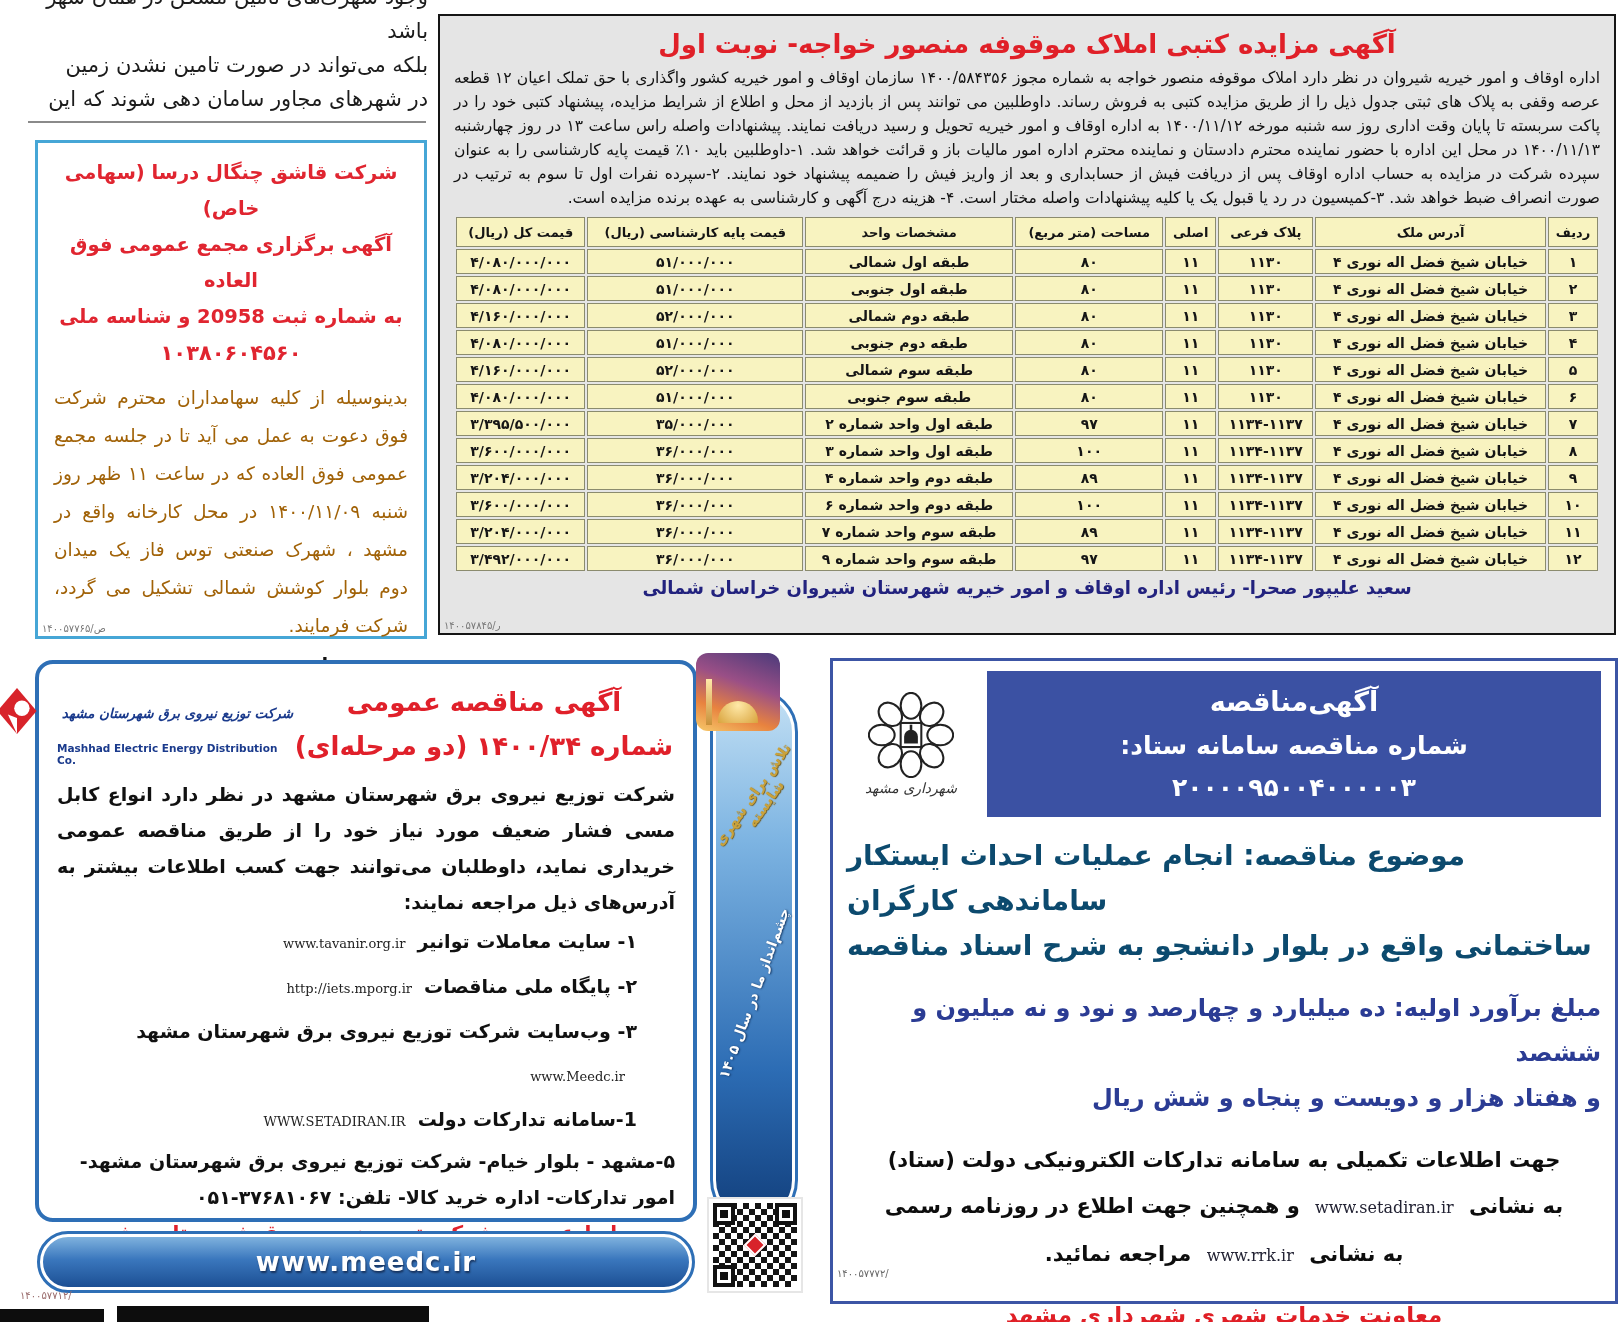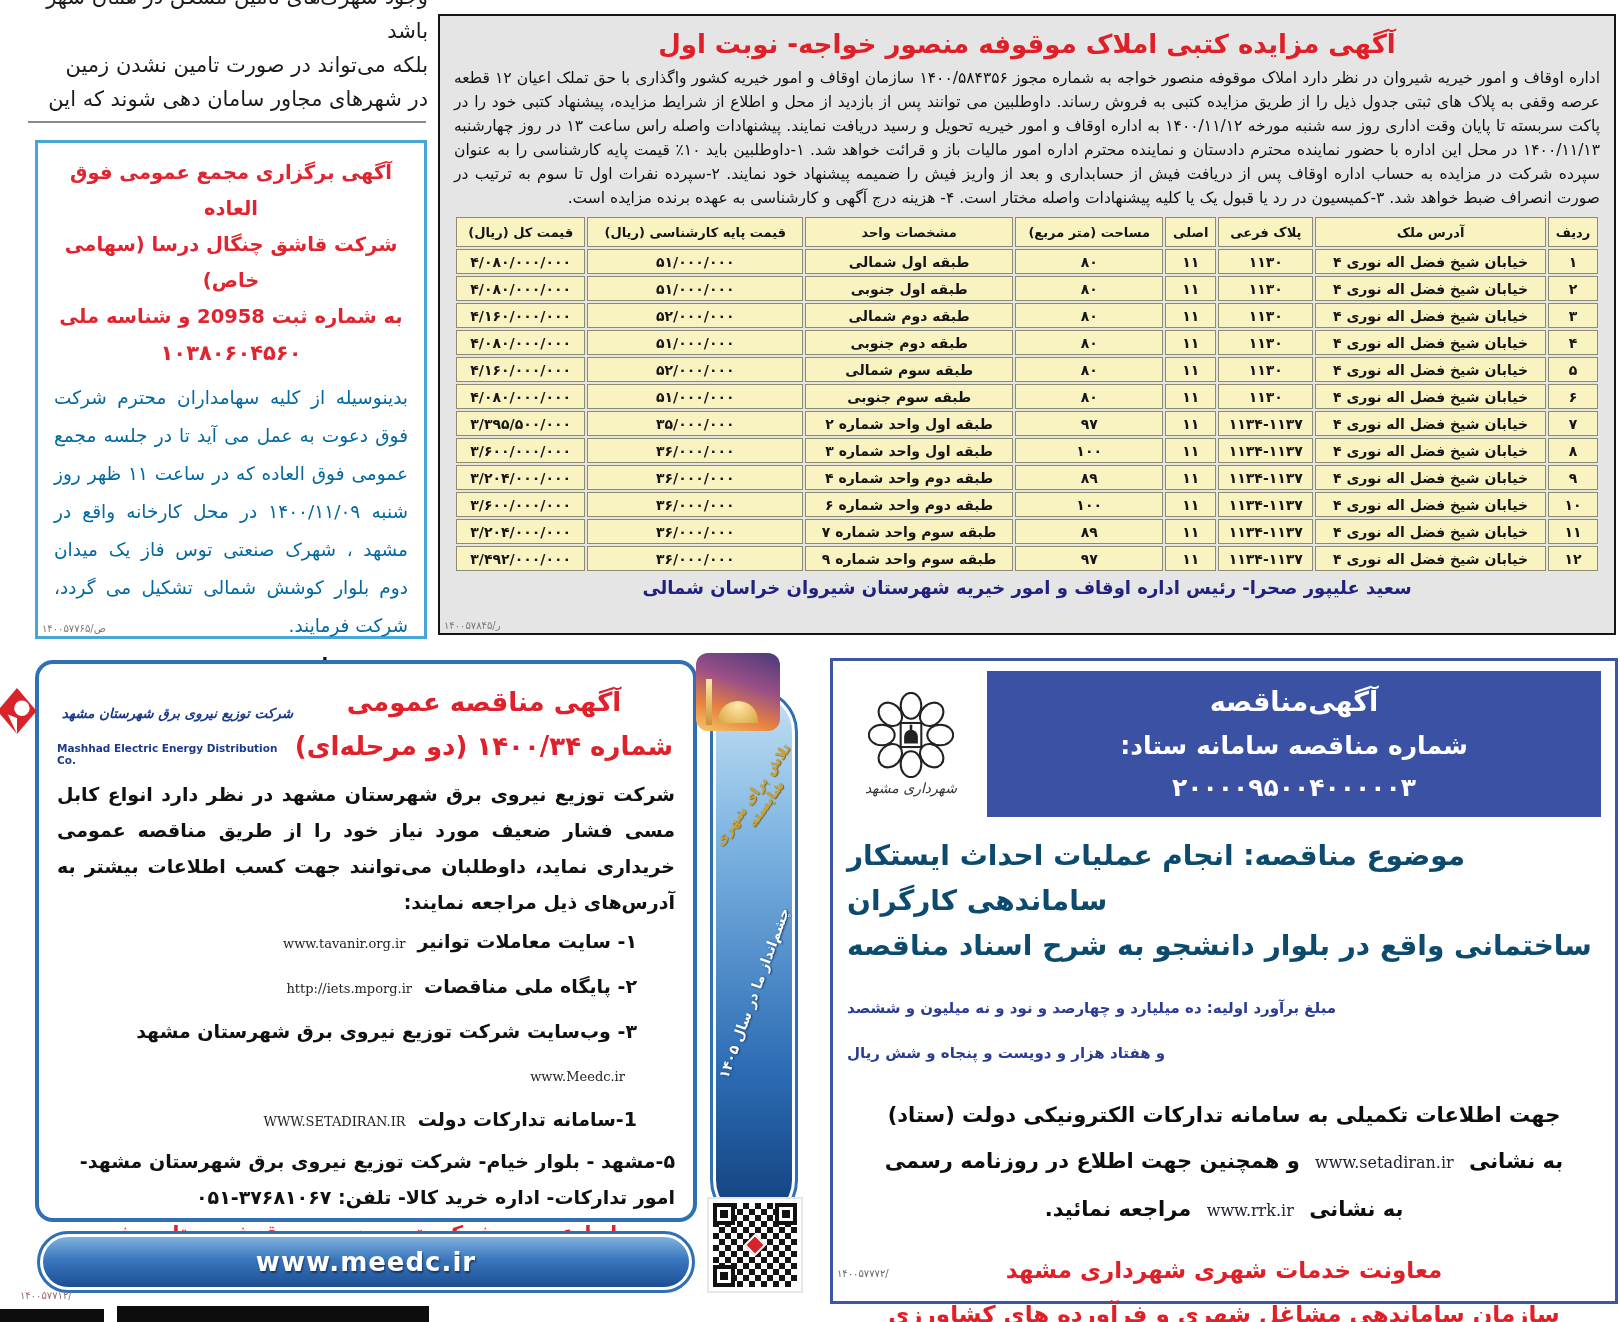--- a/index.html
+++ b/index.html
@@ -11,21 +11,21 @@
   }
   
   .fragment { position:absolute; left:6px; top:0; width:422px; height:116px; overflow:hidden; }
   .fragment-inner { margin-top:-20px; direction:rtl; text-align:right; font-size:21px; line-height:34px; color:#1c1c1c; }
   .rule { position:absolute; left:28px; top:121px; width:398px; border-top:2px solid #8a8a8a; }
 
   
   .assembly { position:absolute; left:35px; top:140px; width:392px; height:499px; border:3px solid #46a6d6; background:#fff; padding:12px 16px 6px; }
   .assembly-title { color:#e02530; font-weight:bold; font-size:19.5px; line-height:36px; text-align:center; }
   .assembly-natid { color:#e02530; font-weight:bold; font-size:21px; line-height:36px; text-align:center; letter-spacing:2px; }
-  .assembly-body { margin-top:8px; font-size:18.5px; line-height:38px; text-align:justify; color:#0369a1; }
+  .assembly-body { margin-top:8px; font-size:18.5px; line-height:38px; text-align:justify; color:#a16207; }
   .assembly-agenda { font-size:19px; font-weight:bold; line-height:38px; color:#111; }
   .assembly-item { font-size:18px; line-height:36px; color:#1a1a1a; }
   .assembly-sign { margin-top:4px; text-align:center; color:#1b84c6; font-weight:bold; font-size:23px; }
   .tiny-ref { position:absolute; left:4px; bottom:2px; font-size:10px; color:#777; direction:rtl; }
 
   
   .auction { position:absolute; left:438px; top:14px; width:1178px; height:621px; border:2px solid #151515; background:#e5e5e5; padding:8px 14px 4px; }
   .auction-title { text-align:center; color:#e02028; font-weight:bold; font-size:26px; line-height:40px; }
   .auction-body { margin-top:2px; font-size:15.5px; line-height:24px; text-align:justify; color:#111; }
   .auction-table { width:100%; border-collapse:separate; border-spacing:2px; margin-top:5px; direction:rtl; }
@@ -79,21 +79,21 @@
 
   
   .muni { position:absolute; left:830px; top:658px; width:788px; height:646px; border:3px solid #3c55a5; background:#fff; padding:10px 14px 4px; }
   .muni-header { display:flex; direction:ltr; align-items:stretch; }
   .muni-logo { width:128px; display:flex; flex-direction:column; align-items:center; justify-content:center; }
   .muni-logo-caption { font-size:14px; font-weight:normal; font-style:italic; color:#333; margin-top:2px; }
   .muni-headbox { flex:1; margin-left:12px; background:#3b51a3; color:#fff; text-align:center; padding:8px 10px; }
   .muni-head1 { font-size:27px; font-weight:bold; line-height:46px; }
   .muni-head2 { font-size:25px; font-weight:bold; line-height:42px; }
   .muni-subject { margin-top:16px; text-align:left; color:#0c4a6e; font-weight:bold; font-size:28px; line-height:45px; }
-  .muni-amount { margin-top:18px; text-align:left; color:#2b3c94; font-weight:bold; font-size:15px; line-height:45px; }
+  .muni-amount { margin-top:18px; text-align:right; color:#2b3c94; font-weight:bold; font-size:24px; line-height:45px; }
   .muni-info { margin-top:16px; text-align:center; color:#0d0d0d; font-weight:bold; font-size:21px; line-height:46px; }
   .muni-info .url { direction:ltr; unicode-bidi:embed; display:inline-block; margin:0 8px; font-size:16px; font-weight:normal; color:#223; font-family:"DejaVu Serif", serif; }
   .muni-footer { margin-top:14px; text-align:center; color:#e01f26; font-weight:bold; font-size:23px; line-height:44px; }
   .muni-ref { position:absolute; left:4px; bottom:22px; font-size:10px; color:#666; direction:rtl; }
 
   
   .cut-bar1 { position:absolute; left:0; top:1309px; width:104px; height:13px; background:#0d0d0d; }
   .cut-bar2 { position:absolute; left:117px; top:1306px; width:312px; height:16px; background:#0d0d0d; }
 </style>
 </head>
@@ -105,22 +105,22 @@
     <div class="fragment-inner">
       <div>وجود شهرک‌های تامین مسکن در همان شهر باشد</div>
       <div>بلکه می‌تواند در صورت تامین نشدن زمین</div>
       <div>در شهرهای مجاور سامان دهی شوند که این</div>
 
     </div>
   </div>
   <div class="rule"></div>
 
   <div class="assembly">
+    <div class="assembly-title">شرکت قاشق چنگال درسا (سهامی خاص)</div>
     <div class="assembly-title">آگهی برگزاری مجمع عمومی فوق العاده</div>
-    <div class="assembly-title">شرکت قاشق چنگال درسا (سهامی خاص)</div>
     <div class="assembly-title">به شماره ثبت 20958 و شناسه ملی</div>
     <div class="assembly-natid">۱۰۳۸۰۶۰۴۵۶۰</div>
     <div class="assembly-body">بدینوسیله از کلیه سهامداران محترم شرکت فوق دعوت به عمل می آید تا در جلسه مجمع عمومی فوق العاده که در ساعت ۱۱ ظهر روز شنبه ۱۴۰۰/۱۱/۰۹ در محل کارخانه واقع در مشهد ، شهرک صنعتی توس فاز یک میدان دوم بلوار کوشش شمالی تشکیل می گردد، شرکت فرمایند.</div>
     <div class="assembly-agenda">دستور جلسه :</div>
     <div class="assembly-item">۱-افزایش سرمایه</div>
     <div class="assembly-sign">هیئت مدیره شرکت</div>
     <div class="tiny-ref">ص/۱۴۰۰۵۷۷۶۵</div>
   </div>
 
   <div class="auction">

